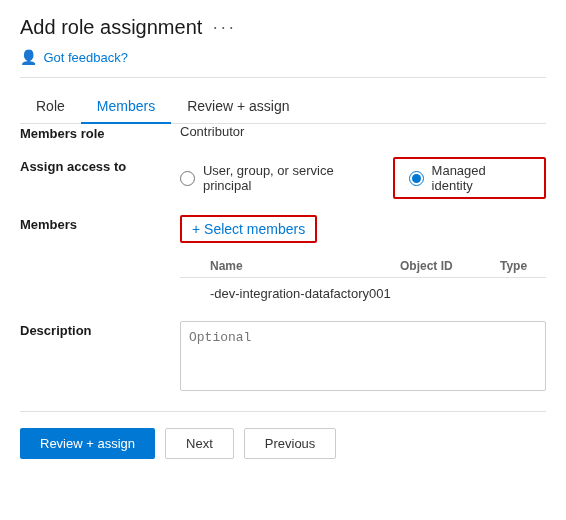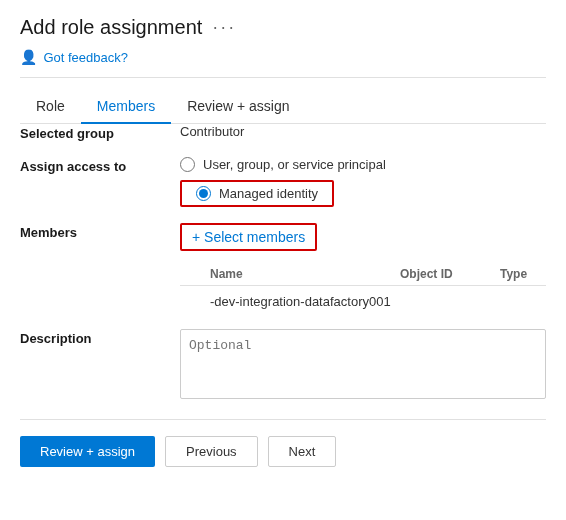--- a/index.html
+++ b/index.html
@@ -79,21 +79,21 @@
       padding-top: 2px;
       color: #1a1a1a;
     }
     .form-value {
       flex: 1;
       font-size: 13px;
       color: #333;
     }
     .radio-group {
       display: flex;
-      flex-direction: column;
+      flex-direction: row;
       gap: 8px;
     }
     .radio-option {
       display: flex;
       align-items: center;
       gap: 8px;
       cursor: pointer;
       font-size: 13px;
     }
     .radio-option input[type="radio"] {
@@ -101,21 +101,20 @@
       width: 15px;
       height: 15px;
       cursor: pointer;
     }
     .radio-option.selected-option {
       border: 2px solid #d00000;
       padding: 4px 14px;
       border-radius: 2px;
       display: inline-flex;
       width: fit-content;
-      align-items: flex-end;
     }
     .select-members-btn {
       display: inline-flex;
       align-items: center;
       gap: 4px;
       color: #0078d4;
       border: 2px solid #d00000;
       background: #fff;
       padding: 4px 10px;
       border-radius: 2px;
@@ -225,21 +224,21 @@
 
   <hr class="divider">
 
   <div class="tabs-row">
     <div class="tab">Role</div>
     <div class="tab active">Members</div>
     <div class="tab">Review + assign</div>
   </div>
 
   <div class="form-row">
-    <div class="form-label">Selected group</div>
+    <div class="form-label">Members role</div>
     <div class="form-value">Contributor</div>
   </div>
 
   <div class="form-row">
     <div class="form-label">Assign access to</div>
     <div class="form-value">
       <div class="radio-group">
         <label class="radio-option">
           <input type="radio" name="assign_access" style="">
           <span>User, group, or service principal</span>
@@ -272,16 +271,16 @@
 
   <div class="description-row">
     <div class="form-label">Description</div>
     <textarea class="description-textarea" placeholder="Optional" style=""></textarea>
   </div>
 
   <hr class="footer-divider">
 
   <div class="footer-buttons">
     <button class="btn-primary">Review + assign</button>
+    <button class="btn-secondary">Next</button>
     <button class="btn-secondary">Previous</button>
-    <button class="btn-secondary">Next</button>
   </div>
 </div>
 
 </body></html>

